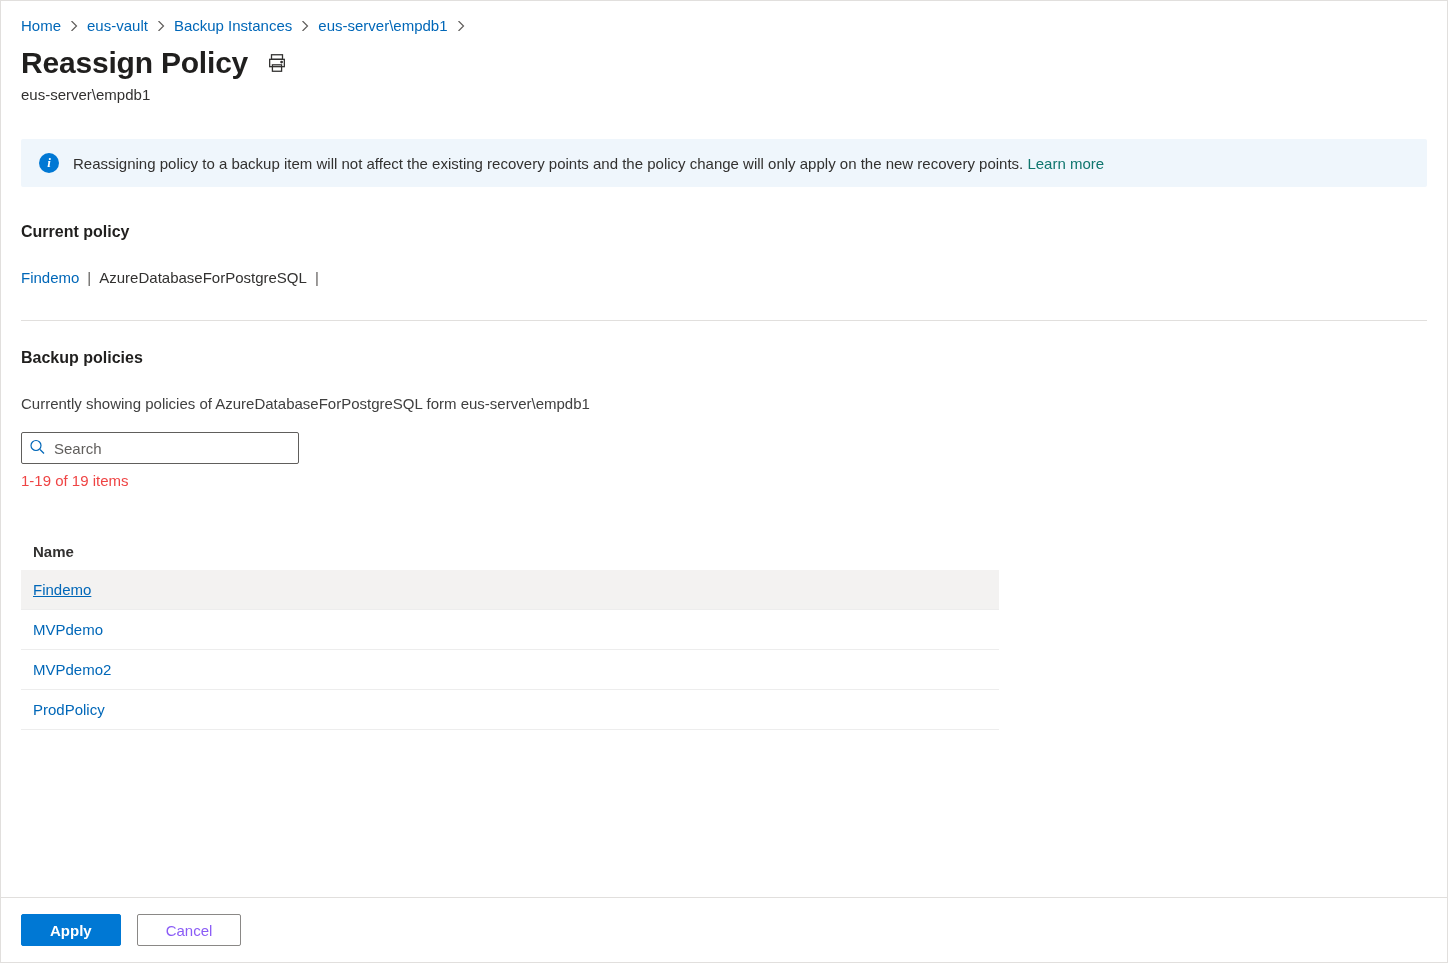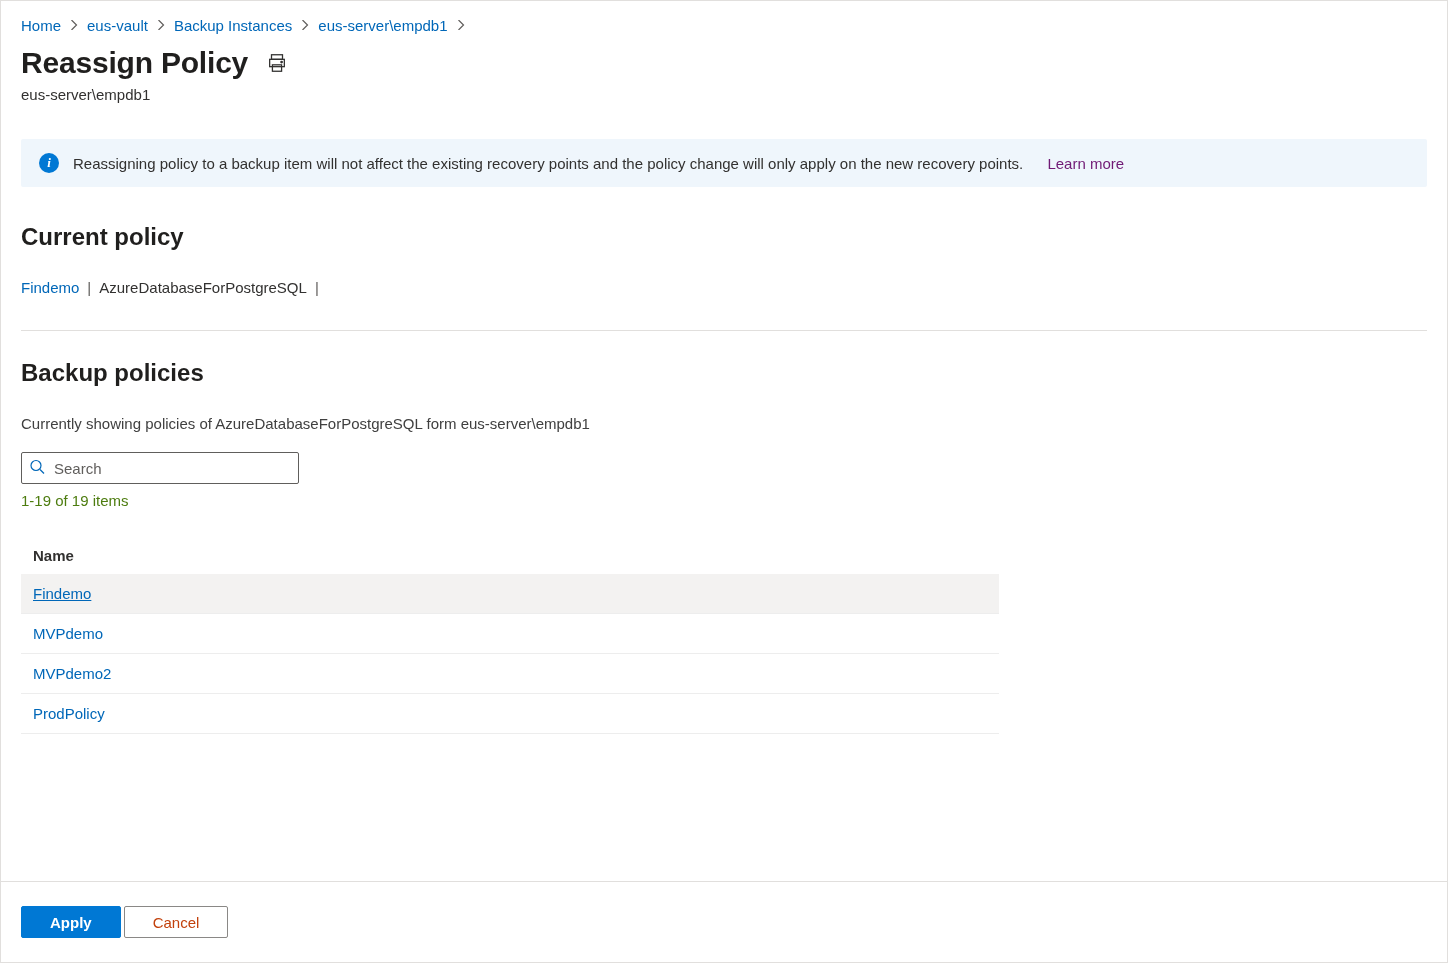--- a/index.html
+++ b/index.html
@@ -15,21 +15,21 @@
     width: 1448px;
     height: 963px;
     position: relative;
     background: #fff;
   }
   .content-wrap {
     padding: 12px 20px 0 20px;
   }
   .breadcrumb {
     display: flex;
-    align-items: flex-start;
+    align-items: flex-end;
     gap: 8px;
     font-size: 15px;
     padding: 4px 0 12px 0;
     flex-wrap: wrap;
   }
   .breadcrumb a {
     color: #0067b8;
     text-decoration: none;
     cursor: pointer;
   }
@@ -71,25 +71,25 @@
     border-radius: 50%;
     background: #0078d4;
     color: #fff;
     display: flex; align-items:center; justify-content:center;
     font-weight: 700;
     font-size: 13px;
     font-style: italic;
     font-family: Georgia, serif;
   }
   .info-banner .learnmore {
-    margin-left: 20px;
-    color: #701a75;
+    margin-left: 0;
+    color: #0f766e;
   }
   .section-heading {
-    font-size: 24px;
+    font-size: 16px;
     font-weight: 600;
     color: #201f1e;
     margin-bottom: 28px;
   }
   .current-policy-row {
     font-size: 15px;
     display: flex;
     align-items: center;
     gap: 8px;
     margin-bottom: 34px;
@@ -126,22 +126,22 @@
     outline: none;
     background: #fff;
   }
   .search-wrap input::placeholder { color: #605e5c; }
   .search-wrap .search-icon {
     position: absolute; left: 8px; top: 50%; transform: translateY(-50%);
     color: #0067b8;
   }
   .count-text {
     font-size: 15px;
-    color: #4d7c0f;
-    margin-bottom: 28px;
+    color: #ef4444;
+    margin-bottom: 44px;
   }
   .policy-table {
     width: 978px;
   }
   .policy-table .th {
     font-weight: 700;
     font-size: 15px;
     padding: 10px 12px;
   }
   .policy-table .row {
@@ -157,34 +157,34 @@
     text-decoration: none;
     cursor: pointer;
   }
   .policy-table .row.selected a {
     text-decoration: underline;
   }
   .footer-bar {
     position: absolute;
     left: 0; right: 0; bottom: 0;
     border-top: 1px solid #e1dfdd;
-    padding: 24px 20px;
-    display: flex;
-    gap: 3px;
+    padding: 16px 20px;
+    display: flex;
+    gap: 16px;
     background: #fff;
   }
   .btn {
     height: 32px;
     padding: 0 28px;
     font-size: 15px;
     border-radius: 2px;
     cursor: pointer;
     border: 1px solid #8a8886;
     background: #fff;
-    color: #c2410c;
+    color: #8b5cf6;
   }
   .btn.primary {
     background: #0078d4;
     border-color: #0078d4;
     color: #fff;
     font-weight: 600;
   }
 </style>
 </head>
 <body>

